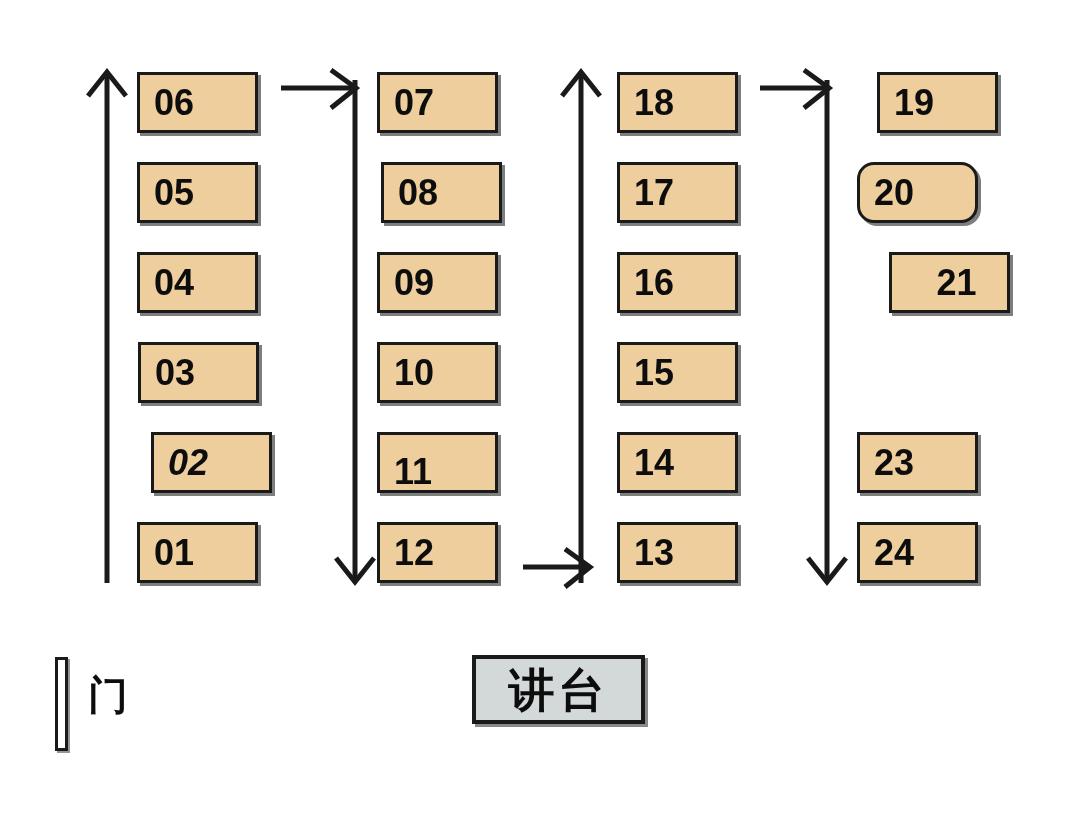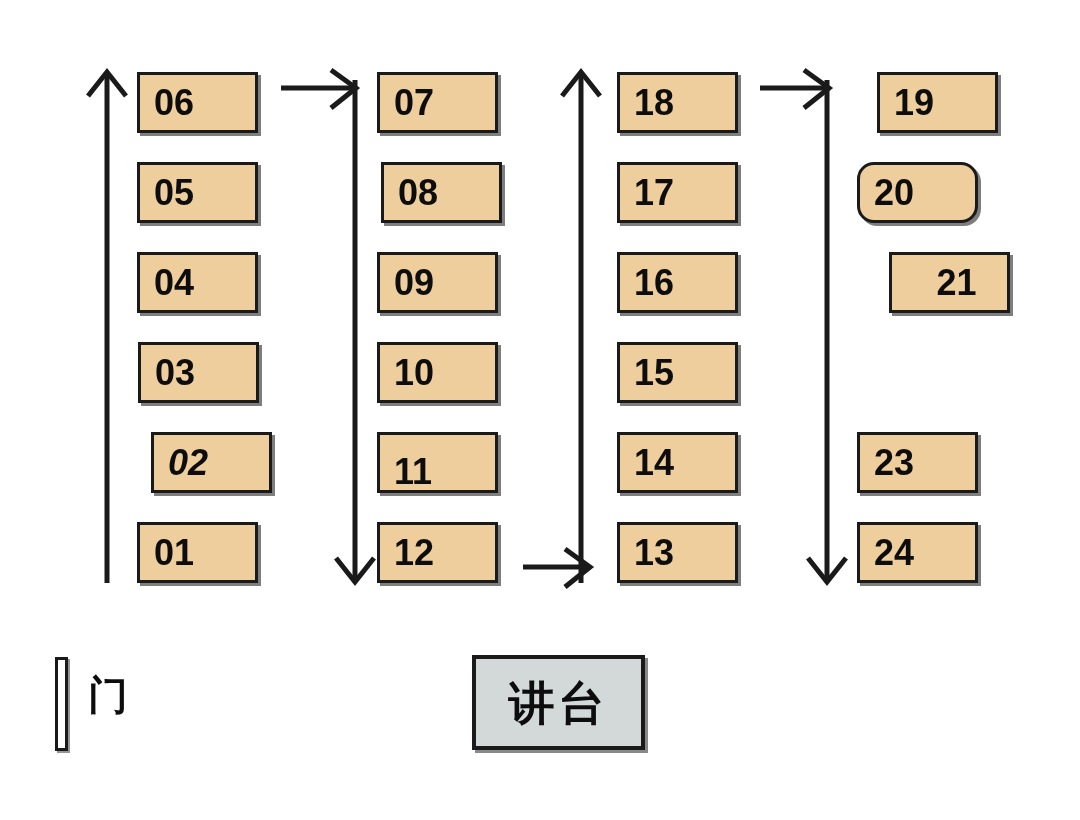--- a/index.html
+++ b/index.html
@@ -75,21 +75,21 @@
     line-height: 1;
     font-family: "DejaVu Sans", "Liberation Sans", sans-serif;
   }
 
   
   .podium {
     position: absolute;
     left: 472px;
     top: 655px;
     width: 173px;
-    height: 95px;
+    height: 69px;
     background: #d3d8d8;
     border: 4px solid #1a1a1a;
     box-sizing: border-box;
     box-shadow: 3px 3px 0 0 rgba(20,20,20,0.5);
     display: flex;
     align-items: center;
     justify-content: center;
   }
   .podium-label {
     font-size: 46px;

